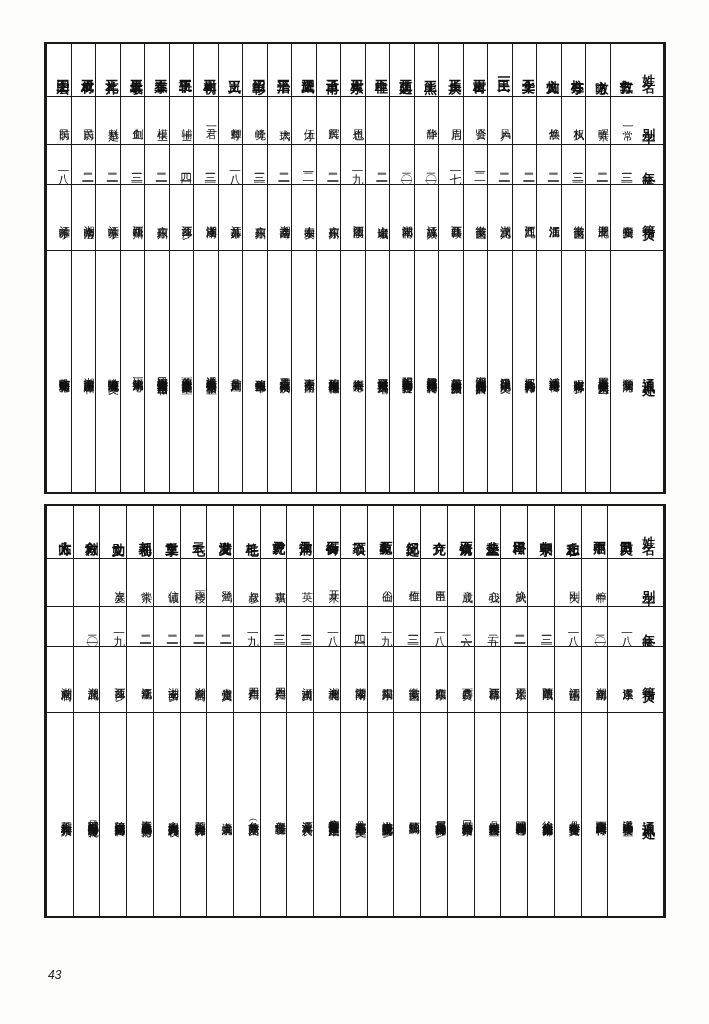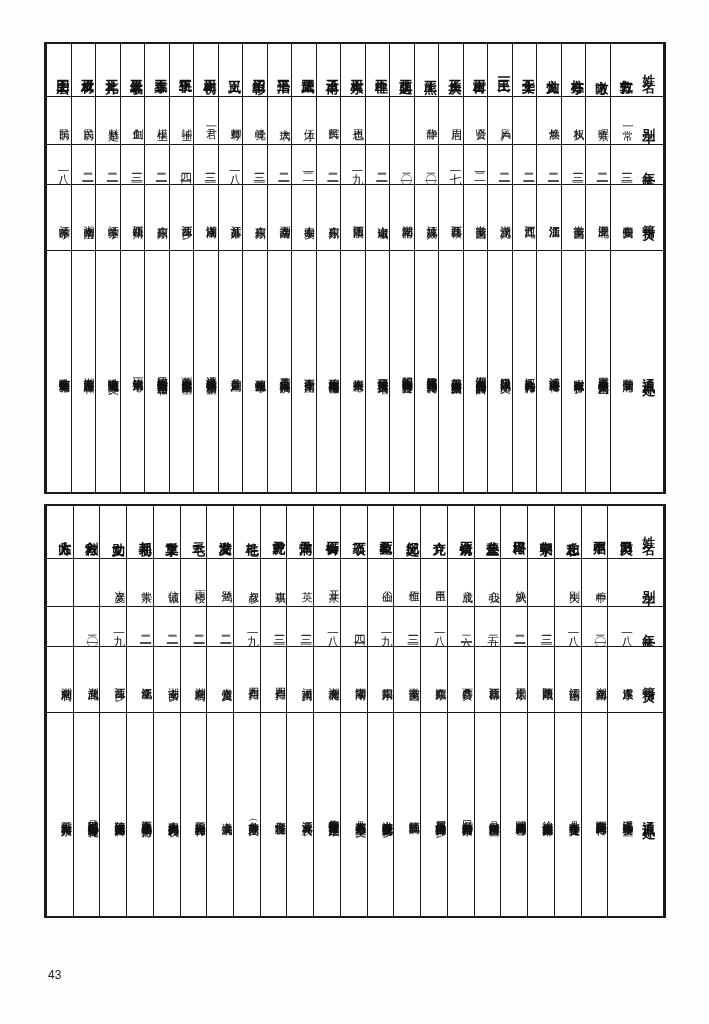--- a/index.html
+++ b/index.html
@@ -98,20 +98,21 @@
   }
 
   
   #page-number {
     position: absolute;
     left: 48px;
     top: 968px;
     font-size: 12px;
     color: #222;
     font-family: "Liberation Sans", sans-serif;
+    font-style: italic;
   }
 </style>
 </head>
 <body>
 
 <div class="page">
 
   <div class="table-block" id="table-top">
       <div class="col header-col">
         <div class="cell r-name">姓名</div>

